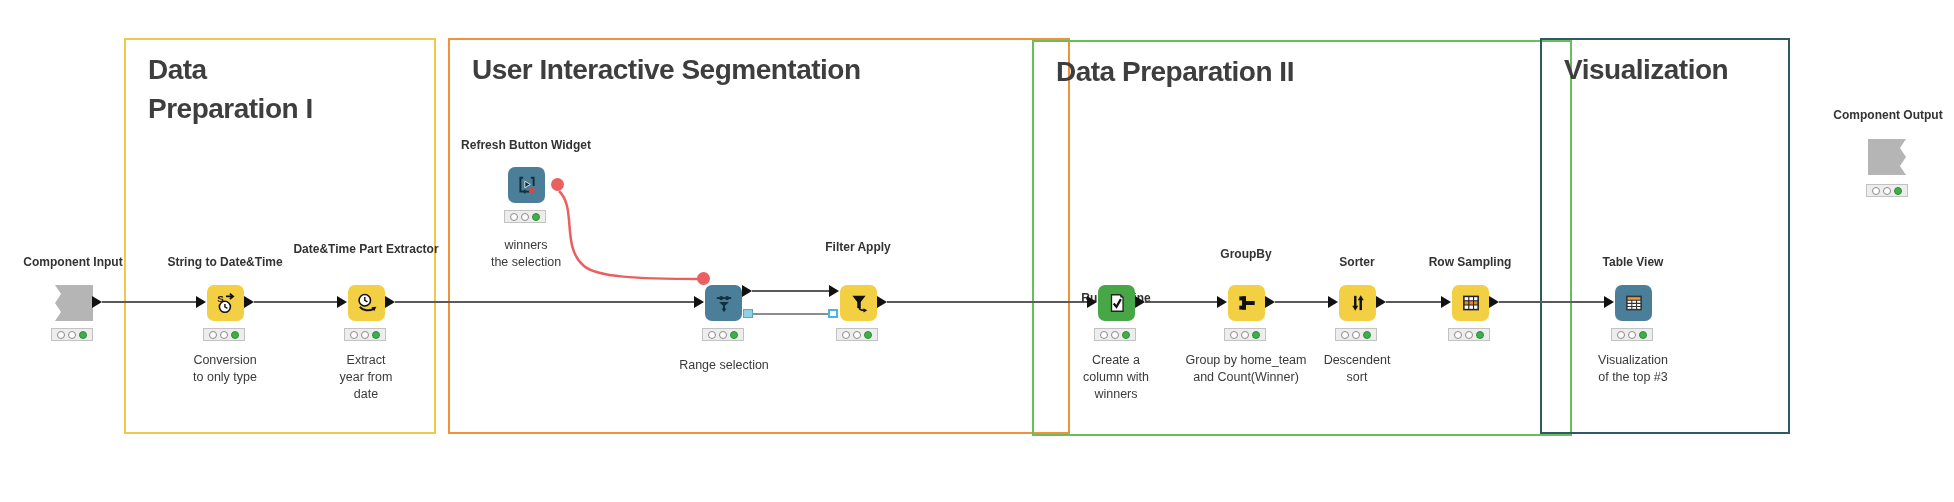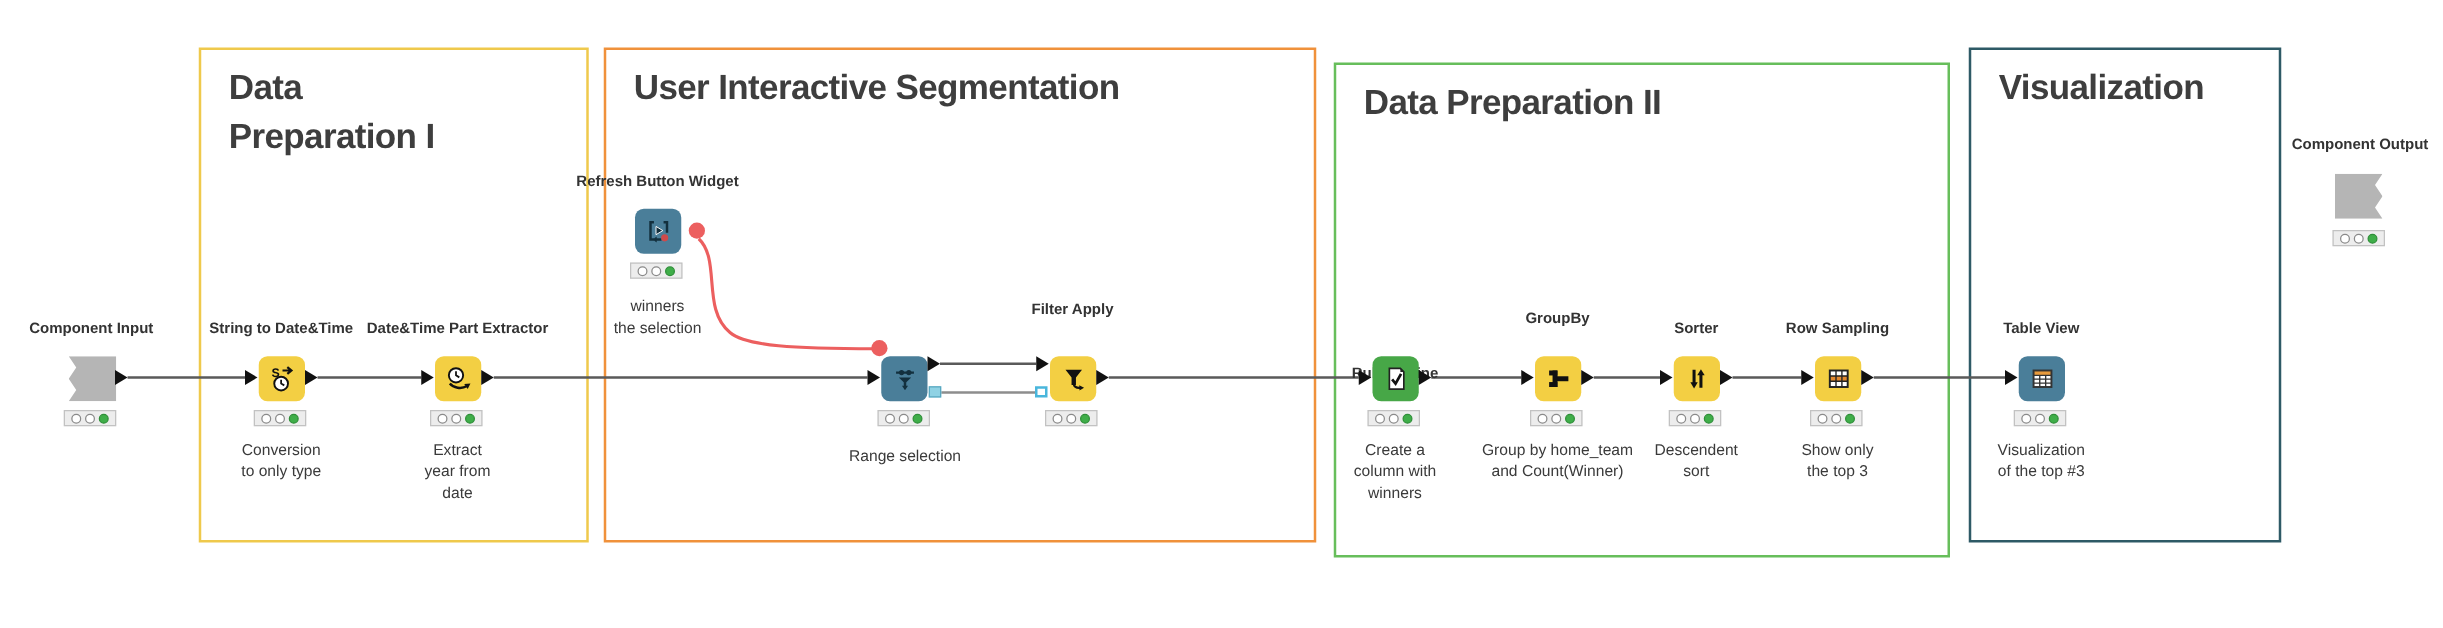--- a/index.html
+++ b/index.html
@@ -1,25 +1,25 @@
 <!DOCTYPE html>
 <html><head>
 <meta charset="utf-8">
 <style>
   html,body{margin:0;padding:0;background:#fff;}
   .canvas{position:relative;width:1954px;height:502px;background:#ffffff;overflow:hidden;
           font-family:"Liberation Sans",sans-serif;}
   
-  .region{position:absolute;border:2px solid;box-sizing:border-box;background:transparent;margin-left:35px;}
+  .region{position:absolute;border:2px solid;box-sizing:border-box;background:transparent;}
   .region-title{position:absolute;left:22px;top:10px;font-weight:700;font-size:28px;line-height:39px;
                 color:#3e3e3e;letter-spacing:-0.5px;white-space:nowrap;}
   #region-dp1{left:124px;top:38px;width:312px;height:396px;border-color:#efc94c;}
   #region-dp1 .region-title{width:200px;white-space:normal;}
-  #region-uis{left:448px;top:38px;width:570px;height:396px;border-color:#f0913b;}
-  #region-dp2{left:1032px;top:50px;width:493px;height:396px;border-color:#67be5b;}
+  #region-uis{left:448px;top:38px;width:622px;height:396px;border-color:#f0913b;}
+  #region-dp2{left:1032px;top:40px;width:540px;height:396px;border-color:#67be5b;}
   #region-viz{left:1540px;top:38px;width:250px;height:396px;border-color:#2e5a66;}
   
   .node{position:absolute;width:37px;height:36px;border-radius:7px;display:flex;align-items:center;
         justify-content:center;box-sizing:border-box;}
   .n-yellow{background:#f3cf43;}
   .n-blue{background:#4a7e99;}
   .n-green{background:#47a747;}
   .nlabel{position:absolute;transform:translateX(-50%);text-align:center;font-weight:700;
           font-size:12px;line-height:15px;color:#333;white-space:pre-line;width:200px;}
   .ncomment{position:absolute;transform:translateX(-50%);text-align:center;font-weight:400;
@@ -97,21 +97,21 @@
   </div>
   <div class="tri" style="left:244px;top:296px;"></div>
   <div class="tl" style="left:203px;top:328px;">
       <i></i>
       <i></i>
       <i class="on"></i>
     </div>
   <div class="ncomment" style="left:225px;top:352px;">Conversion
 to only type</div>
 
-  <div class="nlabel" style="left:366px;top:255px;">Date&amp;Time Part Extractor</div>
+  <div class="nlabel" style="left:366px;top:242px;">Date&amp;Time Part Extractor</div>
   <div class="tri" style="left:337px;top:296px;"></div>
   <div class="node n-yellow" style="left:348px;top:285px;">
     <svg width="22" height="22" viewBox="0 0 20 20">
       <circle cx="8" cy="7.5" r="5.2" fill="#fff" stroke="#111" stroke-width="1.4"></circle>
       <path d="M8 4.6 V7.5 L10.4 9" stroke="#111" stroke-width="1.3" fill="none"></path>
       <path d="M3.5 13.5 a8.5 6.5 0 0 0 12.5 1.8" stroke="#111" stroke-width="1.8" fill="none"></path>
       <polygon points="16.5,17.5 18.5,13.5 14,13.8" fill="#111"></polygon>
     </svg>
   </div>
   <div class="tri" style="left:385px;top:296px;"></div>
@@ -248,22 +248,20 @@
       <path d="M3.5 8 H16.5 M3.5 11.8 H16.5 M8 4 V16 M12.3 4 V16" stroke="#222" stroke-width="1"></path>
       <rect x="3.5" y="4" width="13" height="12" fill="none" stroke="#222" stroke-width="1.4"></rect>
     </svg>
   </div>
   <div class="tri" style="left:1489px;top:296px;"></div>
   <div class="tl" style="left:1448px;top:328px;">
       <i></i>
       <i></i>
       <i class="on"></i>
     </div>
-  <div class="ncomment" style="left:1470px;top:352px;">Show only
-the top 3</div>
 
   <div class="nlabel" style="left:1633px;top:255px;">Table View</div>
   <div class="tri" style="left:1604px;top:296px;"></div>
   <div class="node n-blue" style="left:1615px;top:285px;">
     <svg width="22" height="22" viewBox="0 0 20 20">
       <rect x="3.5" y="4" width="13" height="12" fill="#fff"></rect>
       <rect x="3.5" y="4" width="13" height="3.5" fill="#e89a3c"></rect>
       <path d="M3.5 7.5 H16.5 M3.5 10.3 H16.5 M3.5 13.2 H16.5 M8 7.5 V16 M12.3 7.5 V16" stroke="#333" stroke-width="1"></path>
       <rect x="3.5" y="4" width="13" height="12" fill="none" stroke="#333" stroke-width="1.4"></rect>
     </svg>

